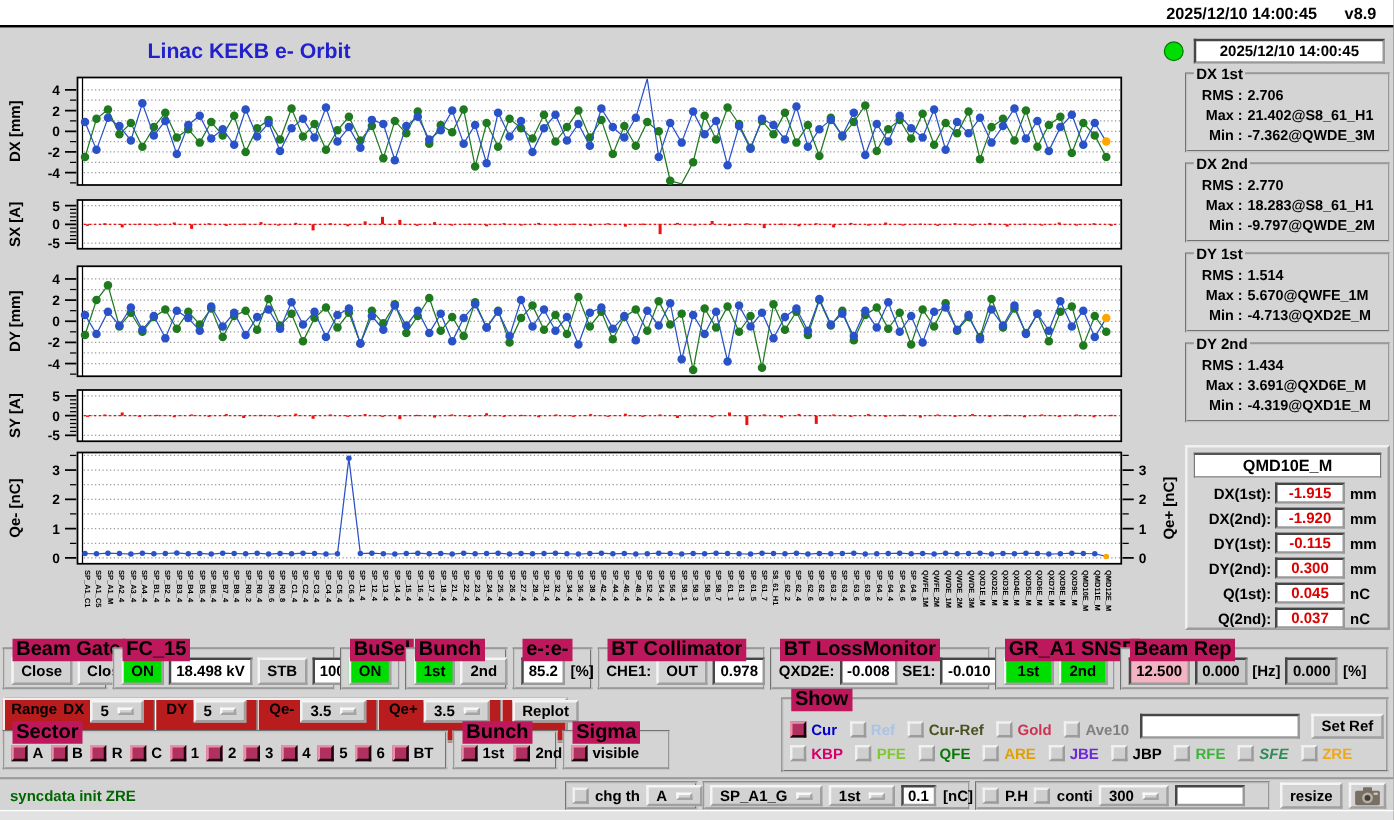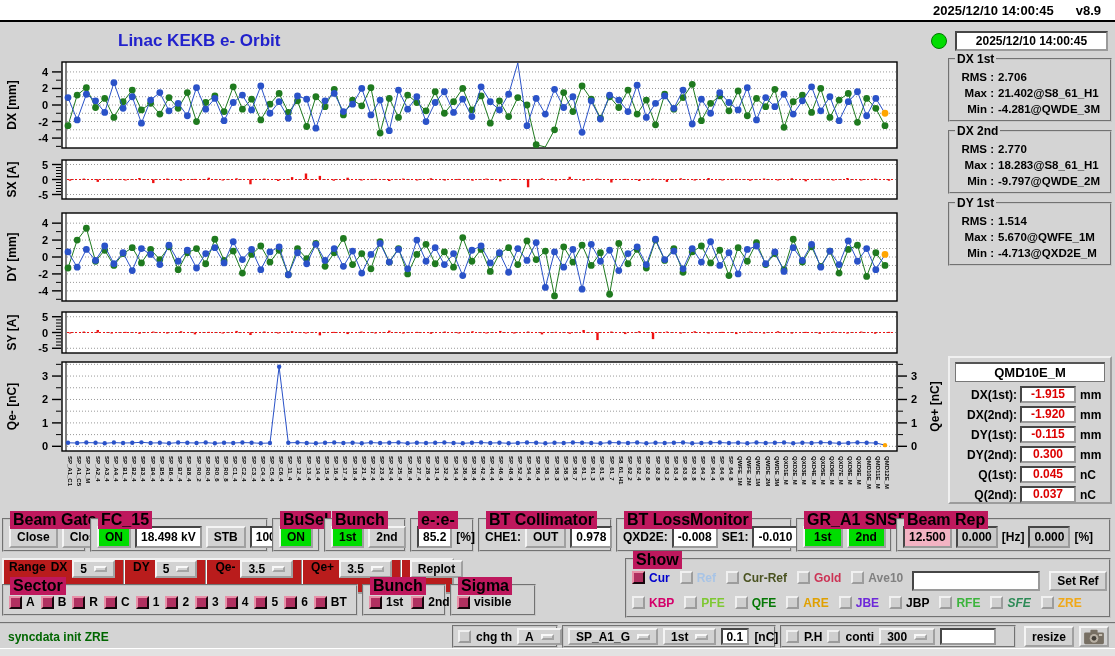--- a/index.html
+++ b/index.html
@@ -53,21 +53,21 @@
   .vsep{width:3px;align-self:stretch;border-left:1px solid #8a8a8a;border-right:1px solid #fff;margin:0 3px}
   .inp{background:#fff;border:2px inset #9a9a9a;height:20px;font:bold 12px "Liberation Sans",sans-serif;padding:0 3px}
 
   #range-strip{position:absolute;left:2px;top:558px;width:452px;height:36px;border:2px outset #f0f0f0;
                background:#b91c1c;display:flex;align-items:flex-start;gap:5px;padding:0 5px}
   #range-strip .dd{height:18px}
   #range-strip .btn{height:18px}
 
   #show-grp{position:absolute;left:625px;top:558px;width:486px;height:60px}
   #show-grp .rows{display:flex;flex-direction:column;gap:5px;width:100%}
-  .show-row{display:flex;align-items:flex-start;gap:9px}
+  .show-row{display:flex;align-items:flex-end;gap:9px}
 
   #statusbar{position:absolute;left:0;top:622px;width:100%;height:26px;border-top:2px groove #c6c6c6;background:#d4d4d4}
   #status-msg{position:absolute;left:8px;top:6px;font-size:12px;font-weight:bold;color:#006600}
   .sbf{position:absolute;top:1px;height:23px;border:2px groove #c6c6c6;display:flex;align-items:center;gap:5px;padding:0 4px}
   .sbf .dd,.sbf .btn{height:17px}
   #resize-btn{position:absolute;left:1024px;top:2px;height:21px}
   #camera-btn{position:absolute;left:1079px;top:2px;width:30px;height:21px;padding:0}
   #bottomstrip{position:absolute;left:0;top:648px;width:100%;height:8px;background:#e2e2e2;border-top:1px solid #fff}
 </style>
 </head>
@@ -892,33 +892,39 @@
       </g>
     </svg>
 
   <div id="indicator"></div>
   <div id="timestamp-box">2025/12/10 14:00:45</div>
   <div id="stat-groups">
       <div class="sgrp">
         <div class="sgt">DX 1st</div>
         <div class="sr"><span class="srl">RMS :</span><span class="srv">2.706</span></div>
         <div class="sr"><span class="srl">Max :</span><span class="srv">21.402@S8_61_H1</span></div>
-        <div class="sr"><span class="srl">Min :</span><span class="srv">-4.281@QWDE_3M</span></div>
+        <div class="sr"><span class="srl">Min :</span><span class="srv">-7.362@QWDE_3M</span></div>
       </div>
       <div class="sgrp">
         <div class="sgt">DX 2nd</div>
         <div class="sr"><span class="srl">RMS :</span><span class="srv">2.770</span></div>
         <div class="sr"><span class="srl">Max :</span><span class="srv">18.283@S8_61_H1</span></div>
         <div class="sr"><span class="srl">Min :</span><span class="srv">-9.797@QWDE_2M</span></div>
       </div>
       <div class="sgrp">
         <div class="sgt">DY 1st</div>
         <div class="sr"><span class="srl">RMS :</span><span class="srv">1.514</span></div>
         <div class="sr"><span class="srl">Max :</span><span class="srv">5.670@QWFE_1M</span></div>
         <div class="sr"><span class="srl">Min :</span><span class="srv">-4.713@QXD2E_M</span></div>
+      </div>
+      <div class="sgrp">
+        <div class="sgt">DY 2nd</div>
+        <div class="sr"><span class="srl">RMS :</span><span class="srv">1.434</span></div>
+        <div class="sr"><span class="srl">Max :</span><span class="srv">3.691@QXD6E_M</span></div>
+        <div class="sr"><span class="srl">Min :</span><span class="srv">-4.319@QXD1E_M</span></div>
       </div>
     </div>
 
   <div id="qmd-panel">
     <div id="qmd-title">QMD10E_M</div>
     <div id="qmd-rows">
         <div class="qrow">
           <span class="qrl">DX(1st):</span>
           <span class="qrv" style="color: rgb(221, 0, 0);">-1.915</span>
           <span class="qru">mm</span>

